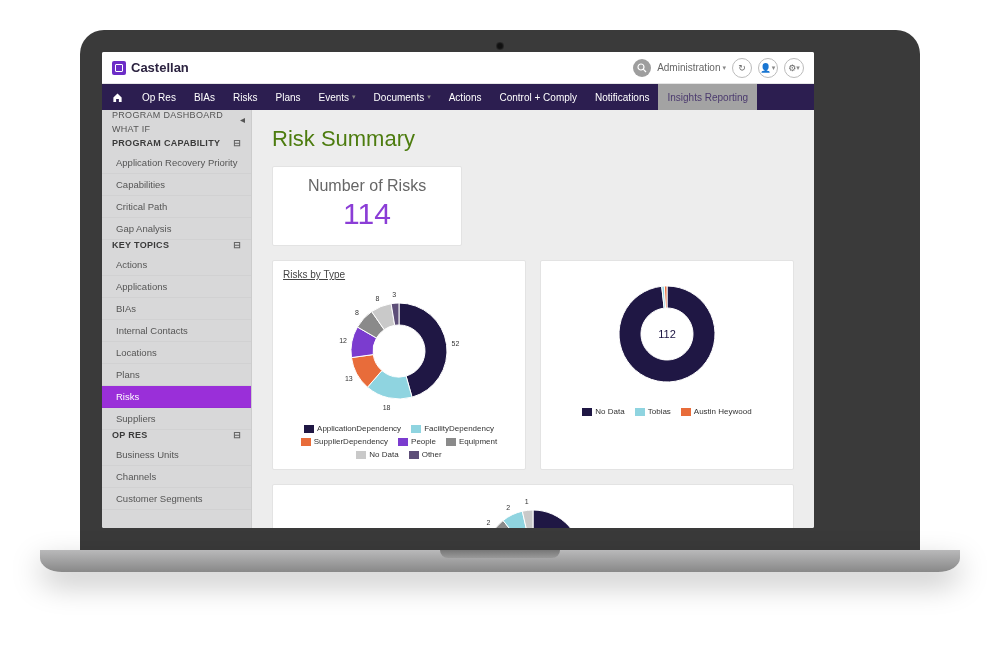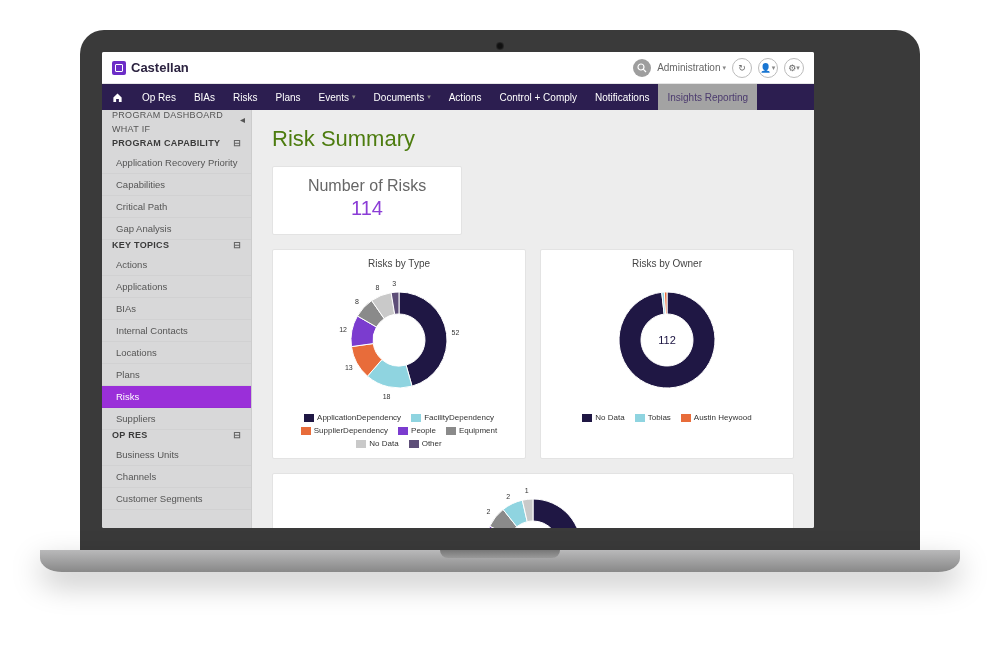--- a/index.html
+++ b/index.html
@@ -39,25 +39,25 @@
   .sec-toggle { font-size:9px; color:#666; }
   .sb-item { padding:5px 10px 5px 14px; font-size:9.5px; color:#555; cursor:pointer; border-bottom:1px solid rgba(0,0,0,0.03); }
   .sb-item.active { background:#9a2fd9; color:#fff; }
 
   .main { flex:1; background:#ededed; overflow-y:auto; padding:16px 20px; }
   .page-title { font-size:22px; font-weight:300; color:#4d7c0f; margin-bottom:14px; }
 
   .card { background:#fff; border:1px solid #e3e3e3; border-radius:2px; }
   .kpi-card { width:190px; padding:10px 0 14px; text-align:center; margin-bottom:14px; }
   .kpi-label { font-size:16px; color:#666; }
-  .kpi-value { font-size:20px; color:#8b3dd6; font-weight:400; margin-top:2px; }
+  .kpi-value { font-size:30px; color:#8b3dd6; font-weight:400; margin-top:2px; }
 
   .row2 { display:flex; gap:14px; margin-bottom:14px; }
   .chart-card { flex:1; padding:8px 10px 10px; }
-  .chart-title { font-size:10px; color:#444; text-align:center; margin-bottom:6px; }
+  .chart-title { font-size:10px; color:#444; text-align:left; margin-bottom:6px;text-decoration:underline; }
   .donut-wrap { display:flex; flex-direction:column; align-items:center; gap:8px; }
   .legend { display:flex; flex-wrap:wrap; gap:4px 10px; font-size:8px; color:#333; justify-content:center; max-width:260px; }
   .leg-item { display:flex; align-items:center; gap:3px; }
   .sw { width:10px; height:8px; }
 
   svg.donut { display:block; }
   .seg-label { font-size:7px; fill:#333; text-anchor:middle; }
   .center-label { font-size:11px; fill:#1a1240; text-anchor:middle; font-weight:400; }
 
   
@@ -232,21 +232,20 @@
                       <span>No Data</span>
                     </div>
                     <div class="leg-item">
                       <span class="sw" style="background:#5d4e78"></span>
                       <span>Other</span>
                     </div>
                   </div>
               </div>
             </div>
             <div class="card chart-card">
-              <div class="chart-title">Risks by Owner</div>
               <div class="donut-wrap">
                 <svg class="donut" id="donut-1" width="130" height="130" viewBox="0 0 130 130">
                     <path d="M 65 17 A 48 48 0 1 1 59.71960539228419 17.291327488738425 L 62.13978625415393 39.15780238973331 A 26 26 0 1 0 65 39 Z" fill="#1f1744" stroke="#fff" stroke-width="1"></path>
                     <path d="M 59.71960539228419 17.291327488738425 A 48 48 0 0 1 62.35578750291843 17.072887211200822 L 63.56771823074748 39.03948057273378 A 26 26 0 0 0 62.13978625415393 39.15780238973331 Z" fill="#8fd4e0" stroke="#fff" stroke-width="1"></path>
                     <path d="M 62.35578750291843 17.072887211200822 A 48 48 0 0 1 64.99999999999994 17 L 64.99999999999997 39 A 26 26 0 0 0 63.56771823074748 39.03948057273378 Z" fill="#e86c3a" stroke="#fff" stroke-width="1"></path>
                     <text x="65" y="69" class="center-label">112</text>
                   </svg>
                 <div class="legend" id="legend-1">
                     <div class="leg-item">
                       <span class="sw" style="background:#1f1744"></span>

